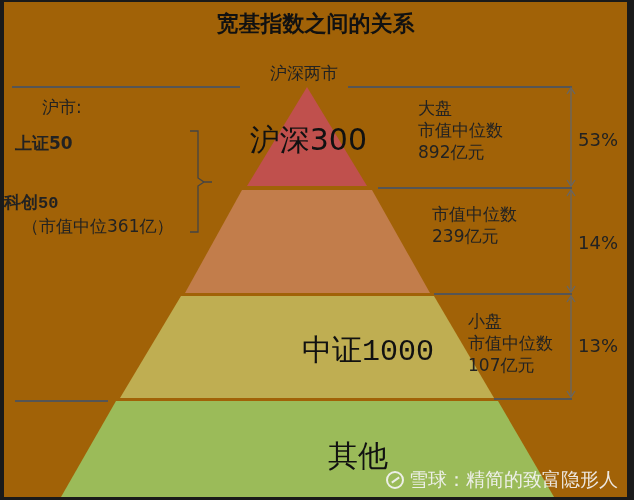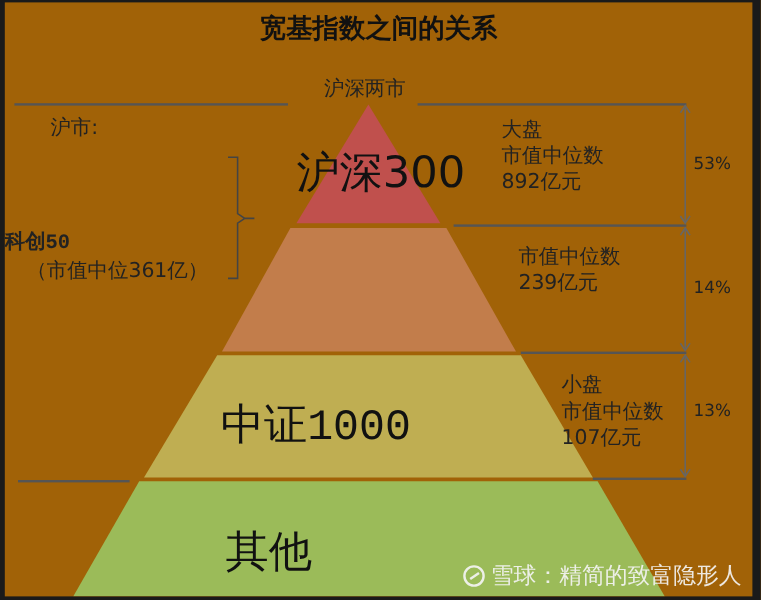--- a/index.html
+++ b/index.html
@@ -2,22 +2,22 @@
 <html><head>
 <meta charset="utf-8">
 <style>
   html, body { margin:0; padding:0; }
   body { width:634px; height:500px; background:#1a1a1a; position:relative; overflow:hidden;
          font-family:"DejaVu Sans","Liberation Sans",sans-serif; }
   .canvas { position:absolute; left:4px; top:2px; width:623px; height:495px; background:#a16207; overflow:hidden; }
   .title { position:absolute; left:0; width:623px; top:7px; text-align:center; font-size:22px; font-weight:bold; color:#111; letter-spacing:0px; }
   .hline { position:absolute; height:1.5px; background:#555; }
   .txt { position:absolute; color:#222; white-space:nowrap; }
-  .layer-label { position:absolute; color:#111; text-align:left; font-size:36px; white-space:nowrap; }
-  .pct { position:absolute; font-size:14px; color:#222; }
+  .layer-label { position:absolute; color:#111; text-align:right; font-size:30px; white-space:nowrap; }
+  .pct { position:absolute; font-size:18px; color:#222; }
   .side { font-size:17px; line-height:23px; color:#222; }
   .bold { font-weight:bold; }
   svg { position:absolute; left:0; top:0; }
   .watermark { position:absolute; left:382px; top:465px; color:#f4f4f4; font-size:19px; white-space:nowrap; opacity:0.92; }
 </style>
 </head>
 <body>
 
 <div class="canvas">
 
@@ -51,20 +51,21 @@
       <polyline points="563,300 567,294 571,300"></polyline>
       <polyline points="563,389 567,395 571,389"></polyline>
     </g>
   </svg>
 
   <div class="layer-label" style="left:243px; top:118px; width:120px;">沪深300</div>
   <div class="layer-label" style="left:180px; top:328px; width:250px;font-family:Liberation Mono, monospace;">中证1000</div>
   <div class="layer-label" style="left:184px; top:434px; width:200px;">其他</div>
 
   <div class="txt side" style="left:38px; top:94px;">沪市:</div>
+  <div class="txt side bold" style="left:11px; top:130px;">上证50</div>
   <div class="txt side bold" style="left:0; top:190px;font-family:Liberation Mono, monospace;">科创50</div>
   <div class="txt side" style="left:18px; top:213px;">（市值中位361亿）</div>
 
   <div class="txt side" style="left:414px; top:95px; line-height:22px;">
     <div>大盘</div>
     <div>市值中位数</div>
     <div>892亿元</div>
   </div>
   <div class="pct" style="left:574px; top:127px;">53%</div>
 

